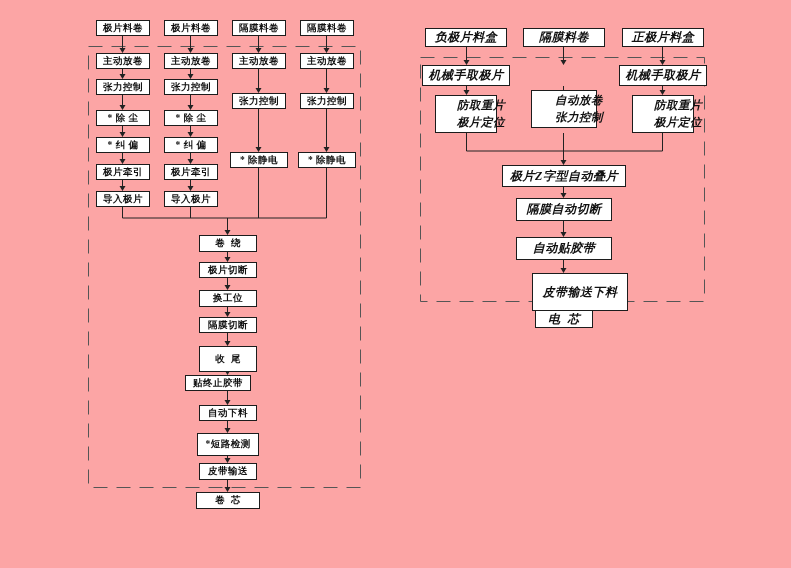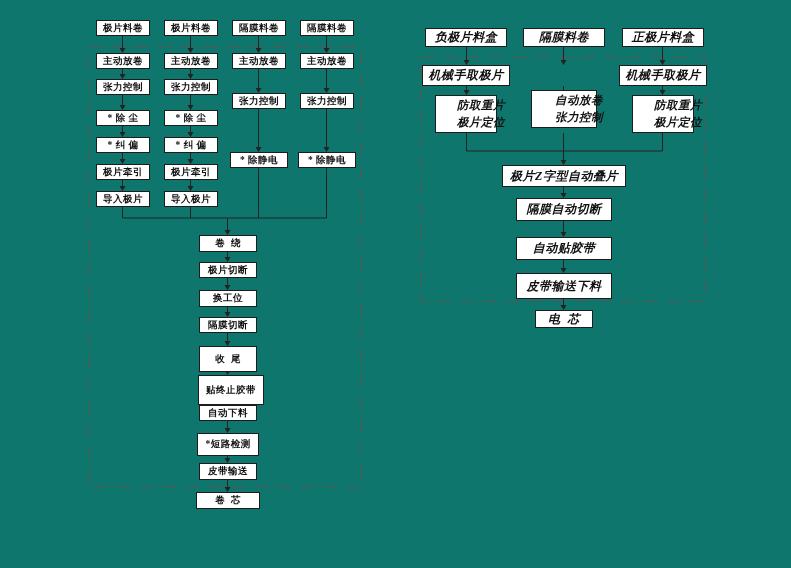--- a/index.html
+++ b/index.html
@@ -1,17 +1,17 @@
 <!DOCTYPE html>
 <html><head>
 <meta charset="utf-8">
 <style>
   html,body{margin:0;padding:0;background:#fff;}
   #canvas{
-    position:relative;width:791px;height:568px;background:#0f766e;overflow:hidden;
+    position:relative;width:791px;height:568px;background:#fca5a5;overflow:hidden;
     font-family:"Liberation Serif","DejaVu Serif",serif;
   }
   #connector-layer{position:absolute;left:0;top:0;pointer-events:none;}
   .node{
     position:absolute;box-sizing:border-box;border:1px solid #1c1c1c;background:#fff;
     display:flex;align-items:center;justify-content:center;
     white-space:pre;color:#111;font-weight:700;text-align:center;
   }
   .n-l{font-size:9.5px;letter-spacing:0.5px;}
   .n-r{font-size:12px;letter-spacing:0.5px;font-style:italic;}
@@ -81,21 +81,21 @@
 
   <div class="node n-l" style="left:300px;top:53px;width:54px;height:16px">主动放卷</div>
   <div class="node n-l" style="left:300px;top:93px;width:54px;height:16px">张力控制</div>
   <div class="node n-l" style="left:298px;top:152px;width:58px;height:16px">* 除静电</div>
 
   <div class="node n-l" style="left:199px;top:235px;width:58px;height:17px">卷  绕</div>
   <div class="node n-l" style="left:199px;top:262px;width:58px;height:16px">极片切断</div>
   <div class="node n-l" style="left:199px;top:290px;width:58px;height:17px">换工位</div>
   <div class="node n-l" style="left:199px;top:317px;width:58px;height:16px">隔膜切断</div>
   <div class="node n-l" style="left:199px;top:346px;width:58px;height:26px">收  尾</div>
-  <div class="node n-l" style="left:198px;top:375px;width:66px;height:30px">贴终止胶带</div>
+  <div class="node n-l" style="left:185px;top:375px;width:66px;height:16px">贴终止胶带</div>
   <div class="node n-l" style="left:199px;top:405px;width:58px;height:16px">自动下料</div>
   <div class="node n-l" style="left:197px;top:433px;width:62px;height:23px">*短路检测</div>
   <div class="node n-l" style="left:199px;top:463px;width:58px;height:17px">皮带输送</div>
   <div class="node n-l" style="left:196px;top:492px;width:64px;height:17px">卷  芯</div>
 
   <div class="node n-r" style="left:425px;top:28px;width:82px;height:19px">负极片料盒</div>
   <div class="node n-r" style="left:523px;top:28px;width:82px;height:19px">隔膜料卷</div>
   <div class="node n-r" style="left:622px;top:28px;width:82px;height:19px">正极片料盒</div>
 
   <div class="node n-r" style="left:422px;top:65px;width:88px;height:21px">机械手取极片</div>
@@ -110,16 +110,16 @@
     <span>张力控制</span>
   </div>
   <div class="node n-r prep" style="left:632px;top:95px;width:62px;height:38px;font-size:11.5px">
     <span>防取重片</span>
     <span>极片定位</span>
   </div>
 
   <div class="node n-r" style="left:502px;top:165px;width:124px;height:22px">极片Z字型自动叠片</div>
   <div class="node n-r" style="left:516px;top:237px;width:96px;height:23px">自动贴胶带</div>
   <div class="node n-r" style="left:516px;top:198px;width:96px;height:23px">隔膜自动切断</div>
-  <div class="node n-r" style="left:516px;top:273px;width:96px;height:26px">皮带输送下料</div>
+  <div class="node n-r" style="left:532px;top:273px;width:96px;height:38px">皮带输送下料</div>
   <div class="node n-r" style="left:535px;top:310px;width:58px;height:18px">电  芯</div>
 
 </div>
 
 </body></html>

